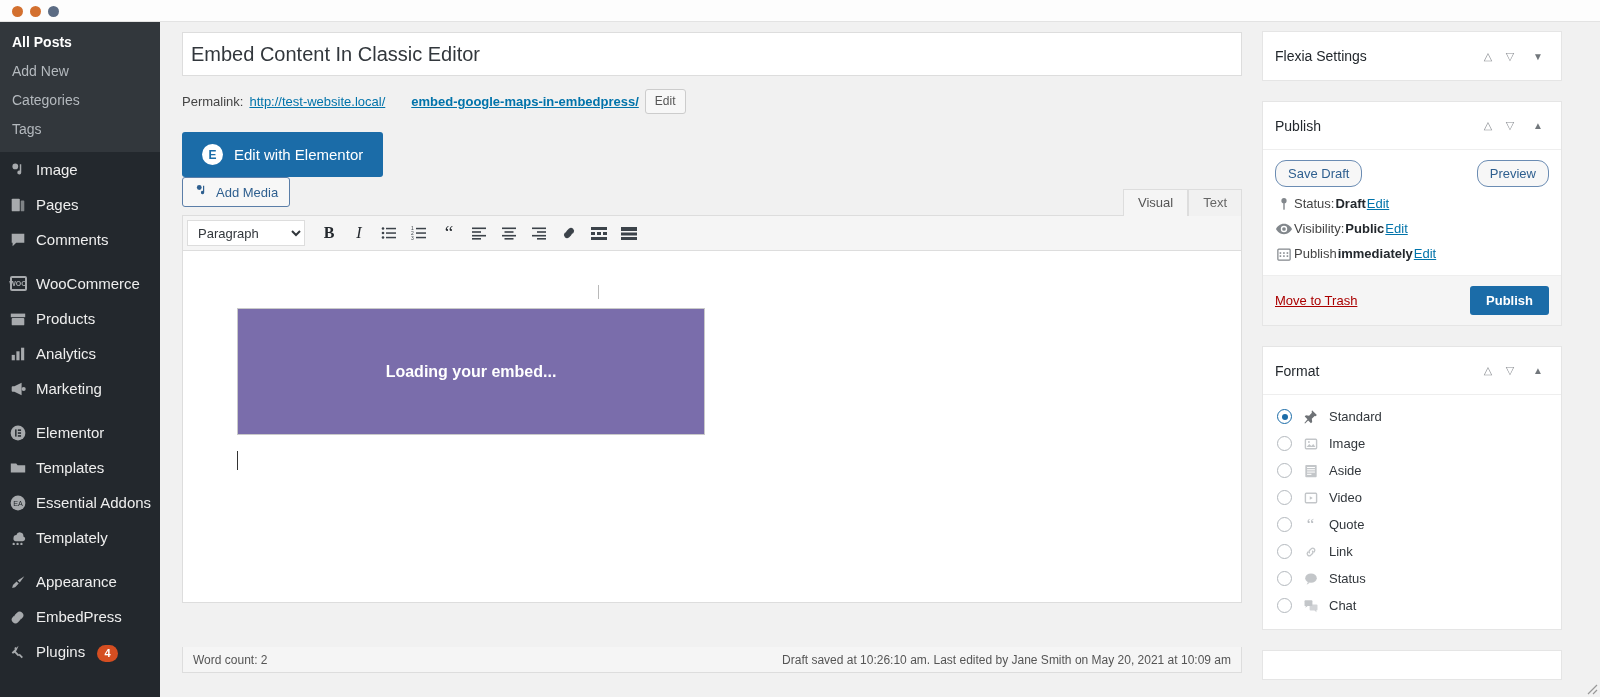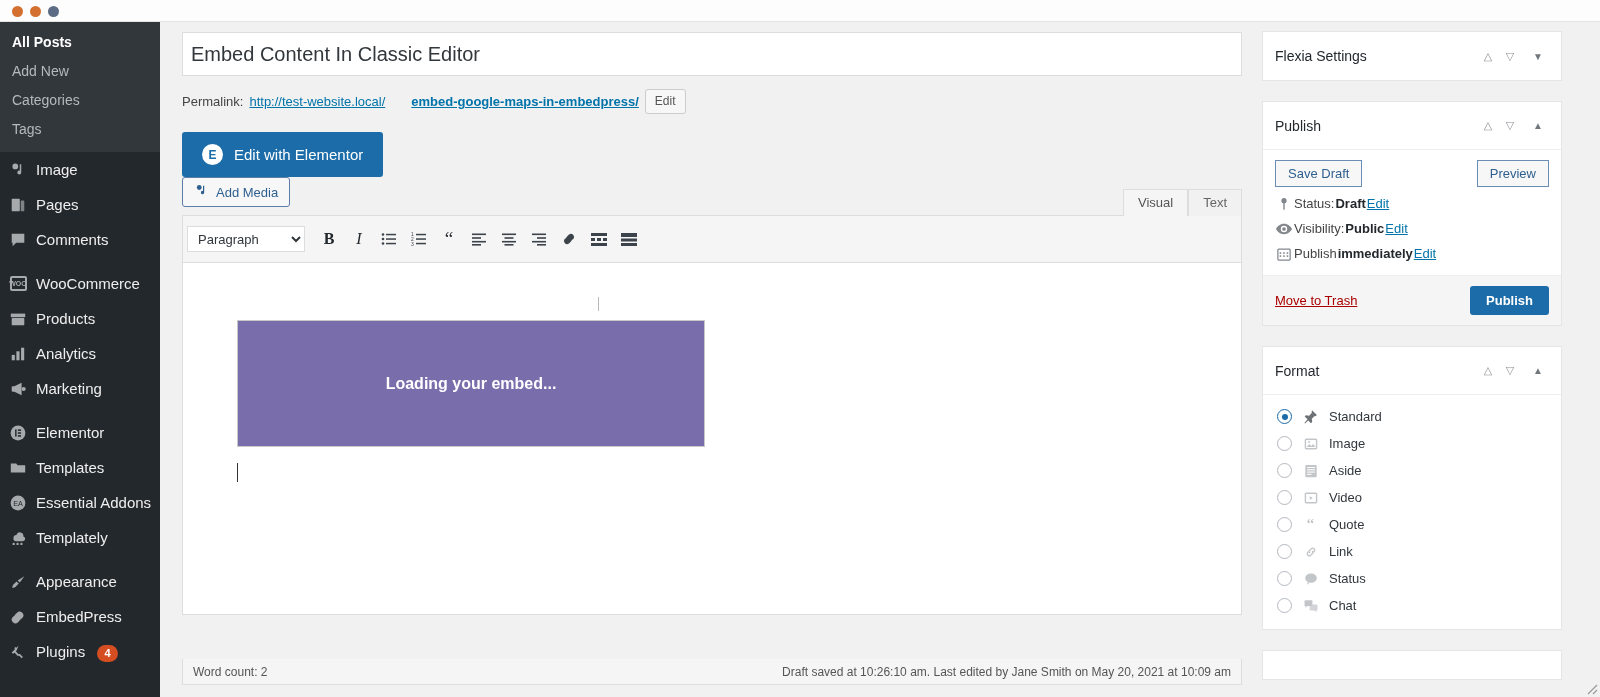--- a/index.html
+++ b/index.html
@@ -97,21 +97,21 @@
   
   #editor-shell { position: relative; margin-top: 8px; width: 1060px; }
   #editor-tabs { position: absolute; right: 0; top: -26px; display: flex; }
   .editor-tab {
     border: 1px solid #ddd; border-bottom: none; background: #f1f1f1;
     color: #666; font-size: 13px; padding: 5px 14px 6px 14px; cursor: pointer;
     font-family: "Liberation Sans", sans-serif;
   }
   .editor-tab.active { background: #f5f5f5; color: #555; }
   #editor-toolbar {
-    border: 1px solid #ddd; background: #f5f5f5; height: 48px;
+    border: 1px solid #ddd; background: #f5f5f5; height: 36px;
     display: flex; align-items: center; padding: 0 4px; gap: 2px;
   }
   #paragraph-select {
     width: 118px; height: 26px; border: 1px solid #ddd; background: #fff;
     font-size: 13px; color: #32373c; padding: 0 6px; margin-right: 8px;
     font-family: "Liberation Sans", sans-serif;
   }
   .tb-btn {
     width: 28px; height: 26px; display: flex; align-items: center;
     justify-content: center; border: none; background: transparent;
@@ -161,21 +161,21 @@
   .toggle-btn {
     width: 22px; height: 22px; display: flex; align-items: center;
     justify-content: center; color: #72777c; cursor: pointer; margin-left: 6px;
     font-size: 10px;
   }
   #publish-actions {
     display: flex; justify-content: space-between; padding: 10px 12px 4px 12px;
   }
   .secondary-btn {
     border: 1px solid #6b8cb3; background: #f7f7f7; color: #2e5f8f;
-    border-radius: 0; font-size: 13px; padding: 5px 12px; cursor: pointer;
+    border-radius: 11px; font-size: 13px; padding: 5px 12px; cursor: pointer;
     font-family: "Liberation Sans", sans-serif;
   }
   .misc-row {
     display: flex; align-items: center; gap: 1px;
     padding: 5px 12px; font-size: 13px; color: #444;
   }
   .misc-icon { width: 18px; display: flex; justify-content: center; color: #82878c; }
   .misc-row b { font-weight: bold; color: #23282d; }
   .edit-link { color: #0073aa; text-decoration: underline; cursor: pointer; }
   #publish-footer {

